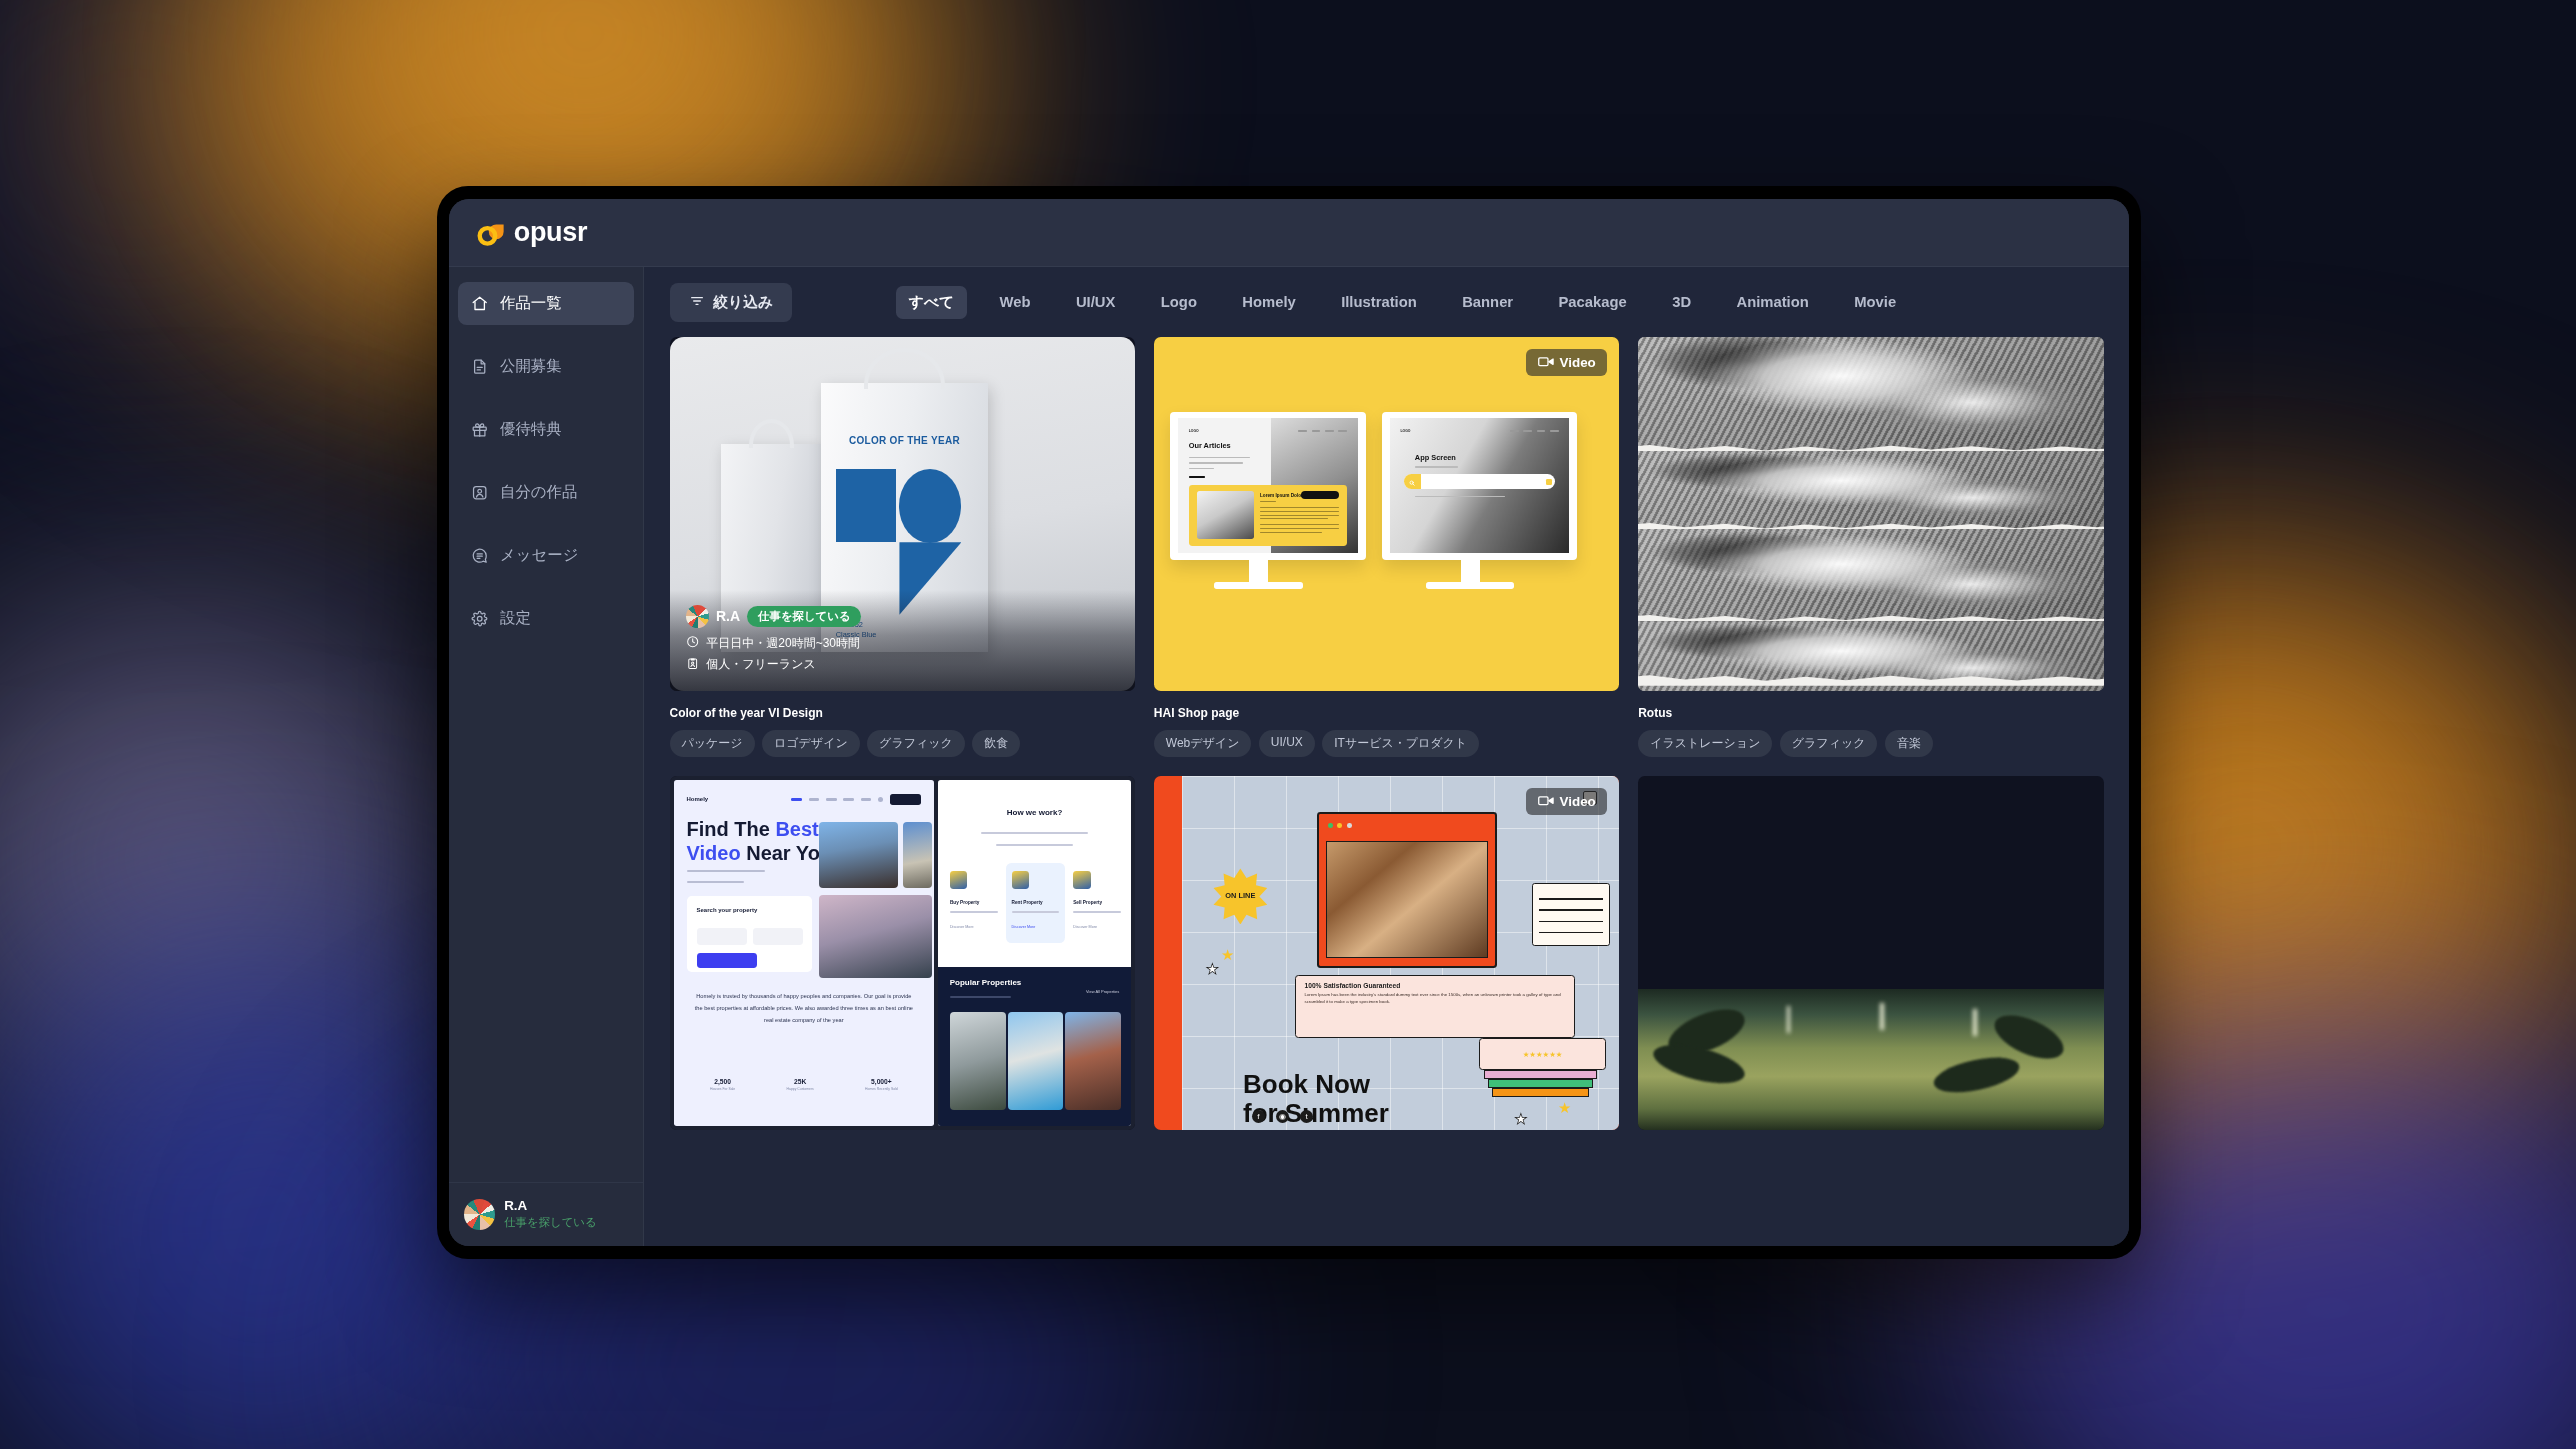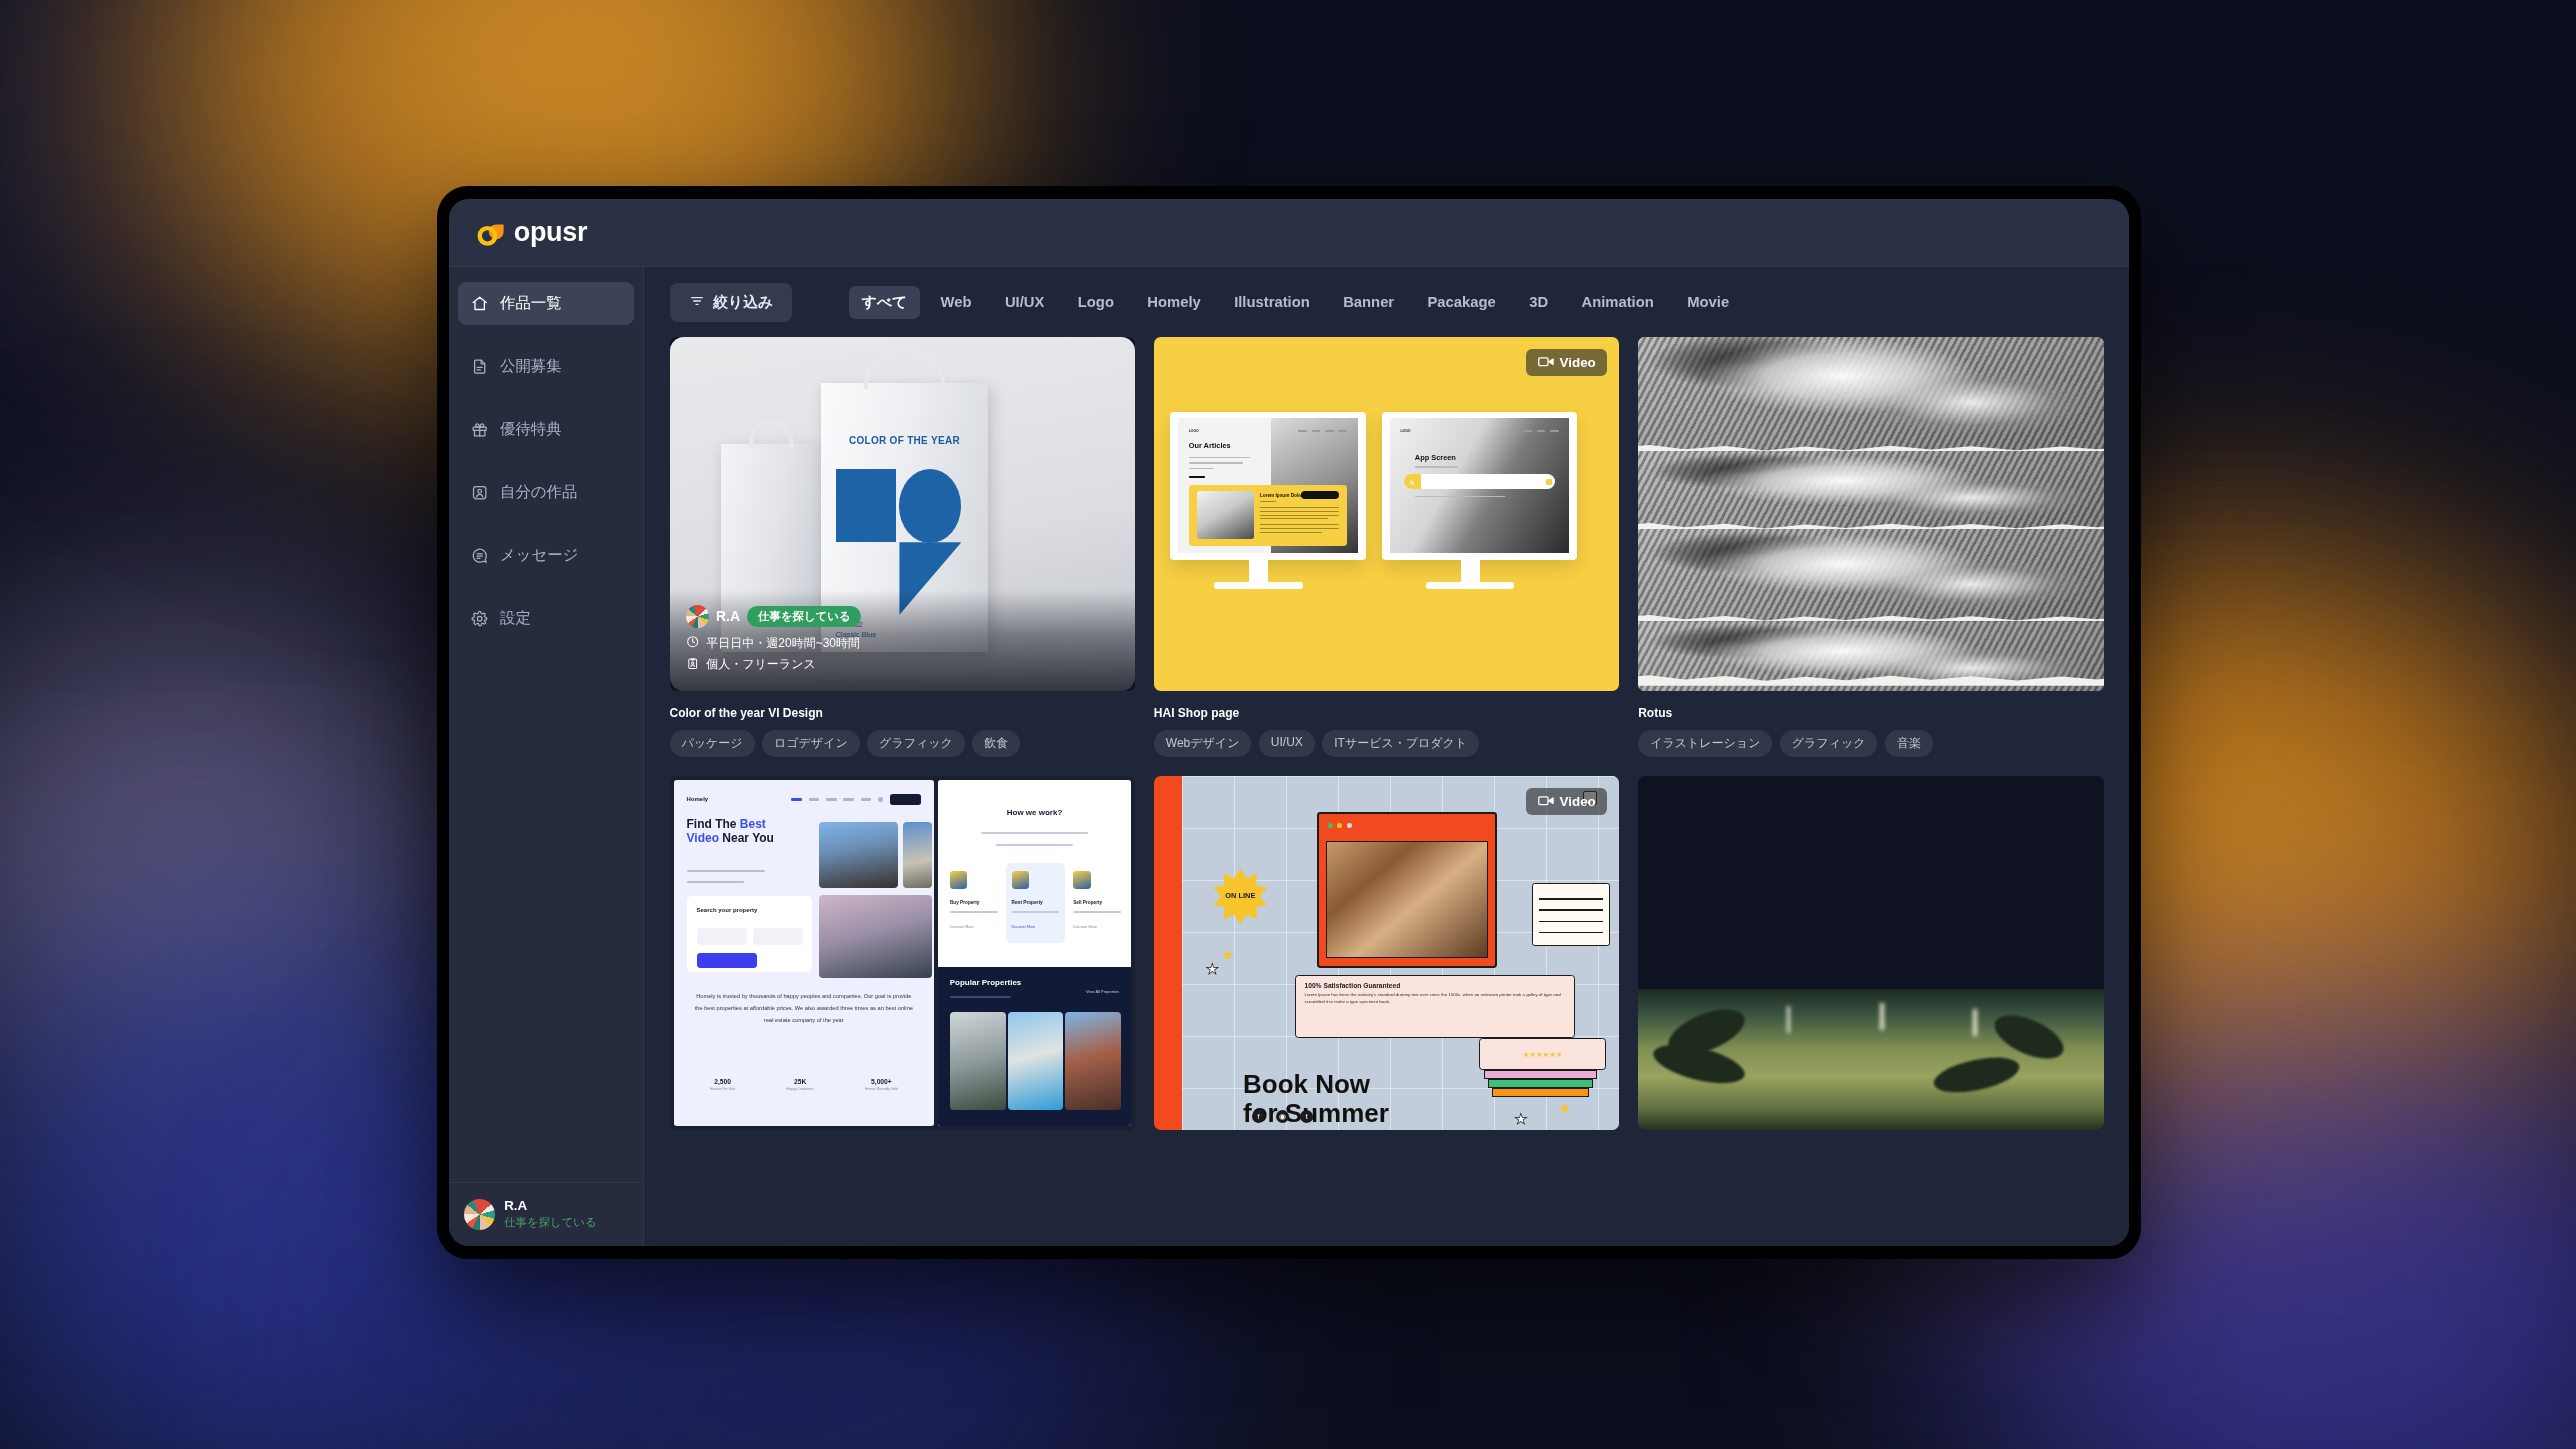--- a/index.html
+++ b/index.html
@@ -112,21 +112,21 @@
     padding: 0 25.5px;
   }
   #filter-btn {
     display: flex; align-items: center; gap: 8.7px;
     height: 39px; padding: 0 19px;
     background: #343b4f; color: #e7eaf2;
     border: none; border-radius: 8px;
     font-size: 14.8px; font-weight: 600;
     font-family: inherit; cursor: pointer;
   }
-  #tabs { display:flex; align-items:center; gap: 8px; margin-left: 57px; }
+  #tabs { display:flex; align-items:center; gap: 20px; margin-left: 104px; }
   .tab {
     padding: 6.7px 12.7px; border-radius: 6.7px;
     font-size: 14.8px; color: #b6bccd; font-weight: 600;
     cursor: pointer; white-space: nowrap;
   }
   .tab.active { background: #3a4156; color: #ffffff; }
 
   
   #grid {
     flex: 1; min-height: 0;
@@ -252,21 +252,21 @@
   
   .hom-bg { position:absolute; inset:0; background:#1b2030; display:flex; gap:4px; padding:4px; }
   .hom-col { border-radius:2.7px; overflow:hidden; position:relative; }
   .hom-left { flex:0 0 57%; background:#eef0fe; }
   .hom-right{ flex:1; background:#ffffff; }
   .hl-nav { position:absolute; top:3%; left:5%; right:5%; height:5%; display:flex; justify-content:space-between; align-items:center; }
   .hl-logo { font-size:6px; font-weight:800; color:#141a33; }
   .hl-links { display:flex; gap:6.7px; align-items:center; }
   .hl-link { width:10.7px; height:2.7px; background:#aeb4cf; border-radius:1.3px; }
   .hl-btn { width:31px; height:11.4px; background:#141a33; border-radius:2.7px; }
-  .hl-h { position:absolute; left:5%; top:11%; font-size:12px; font-weight:800; color:#141a33; line-height:1.16; }
+  .hl-h { position:absolute; left:5%; top:11%; font-size:20px; font-weight:800; color:#141a33; line-height:1.16; }
   .accent { color:#3d4ef0; }
   .hl-p { position:absolute; left:5%; top:26%; width:30%; height:2px; background:#b9bdd3; border-radius:1.3px; }
   .hl-card { position:absolute; left:5%; top:33.5%; width:48%; height:22%; background:#fff; border-radius:4.7px; }
   .hc-t { position:absolute; left:8%; top:14%; font-size:6px; font-weight:700; color:#141a33; }
   .hc-sel { position:absolute; height:22%; top:42%; background:#f1f2f7; border-radius:3.4px; }
   .hc-cta { position:absolute; left:8%; top:74%; width:48%; height:20%; background:#3d3ef0; border-radius:3.4px; }
   .hl-img { position:absolute; border-radius:4px; overflow:hidden; }
   .img-a { left:56%; top:12%; width:30%; height:19%; background: linear-gradient(170deg,#7fb4e8 0%,#6b8fb5 40%,#3a2f2c 100%); }
   .img-b { left:88%; top:12%; width:11%; height:19%; background: linear-gradient(170deg,#5d8fd0 0%,#c8c3b4 60%,#6d6a60 100%); }
   .img-c { left:56%; top:33%; width:43%; height:24%; background: linear-gradient(165deg,#cfb6c8 0%,#9a8fa8 45%,#35414d 100%); }

